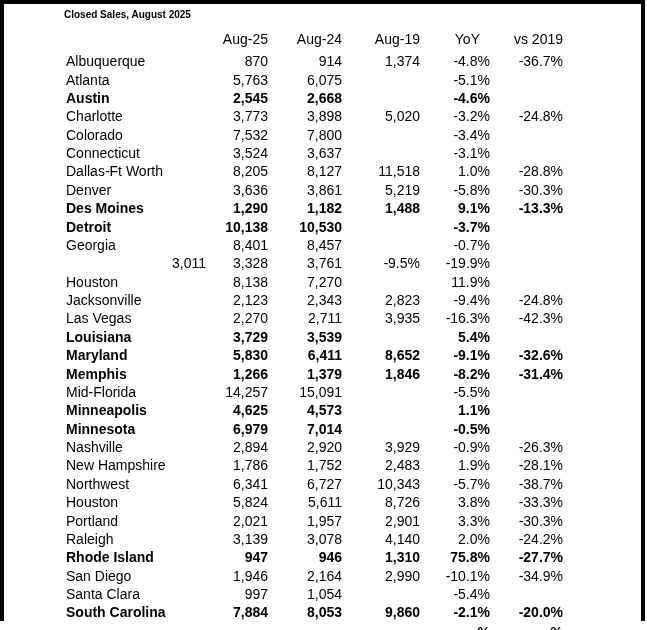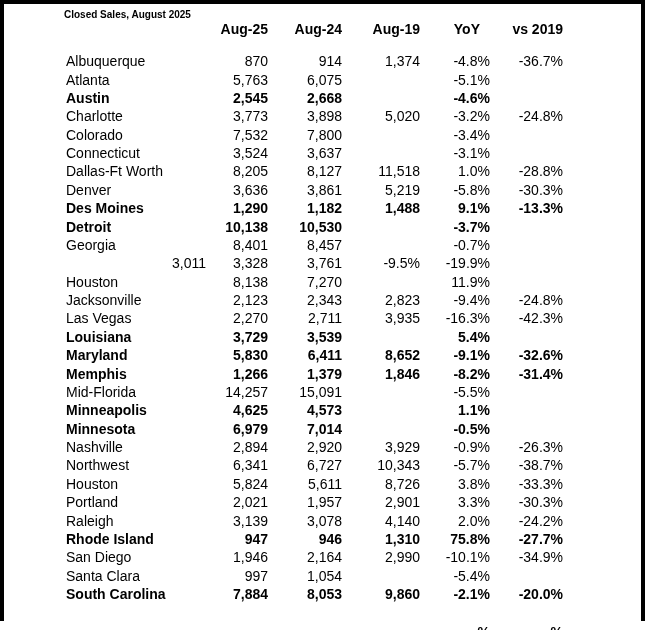--- a/index.html
+++ b/index.html
@@ -40,23 +40,23 @@
   .cell {
     text-align: right;
     white-space: nowrap;
     overflow: visible;
   }
   .cell.label { text-align: left; }
 
   .header-row {
     position: absolute;
     left: 66px;
-    top: 20px;
+    top: 30px;
     width: 497px;
-    font-weight: bold;
+    font-weight: normal;
   }
   .header-row .cell.yoy-head { padding-right: 10px; box-sizing: border-box; }
 
   .rows {
     position: absolute;
     left: 66px;
     top: 52px;
     width: 497px;
   }
   .grid-row.bold { font-weight: bold; }
@@ -258,20 +258,28 @@
   </div>
     <div class="grid-row">
     <div class="cell label">Nashville</div>
     <div class="cell">2,894</div>
     <div class="cell">2,920</div>
     <div class="cell">3,929</div>
     <div class="cell">-0.9%</div>
     <div class="cell">-26.3%</div>
   </div>
     <div class="grid-row">
+    <div class="cell label">New Hampshire</div>
+    <div class="cell">1,786</div>
+    <div class="cell">1,752</div>
+    <div class="cell">2,483</div>
+    <div class="cell">1.9%</div>
+    <div class="cell">-28.1%</div>
+  </div>
+    <div class="grid-row">
     <div class="cell label">Northwest</div>
     <div class="cell">6,341</div>
     <div class="cell">6,727</div>
     <div class="cell">10,343</div>
     <div class="cell">-5.7%</div>
     <div class="cell">-38.7%</div>
   </div>
     <div class="grid-row">
     <div class="cell label">Houston</div>
     <div class="cell">5,824</div>

